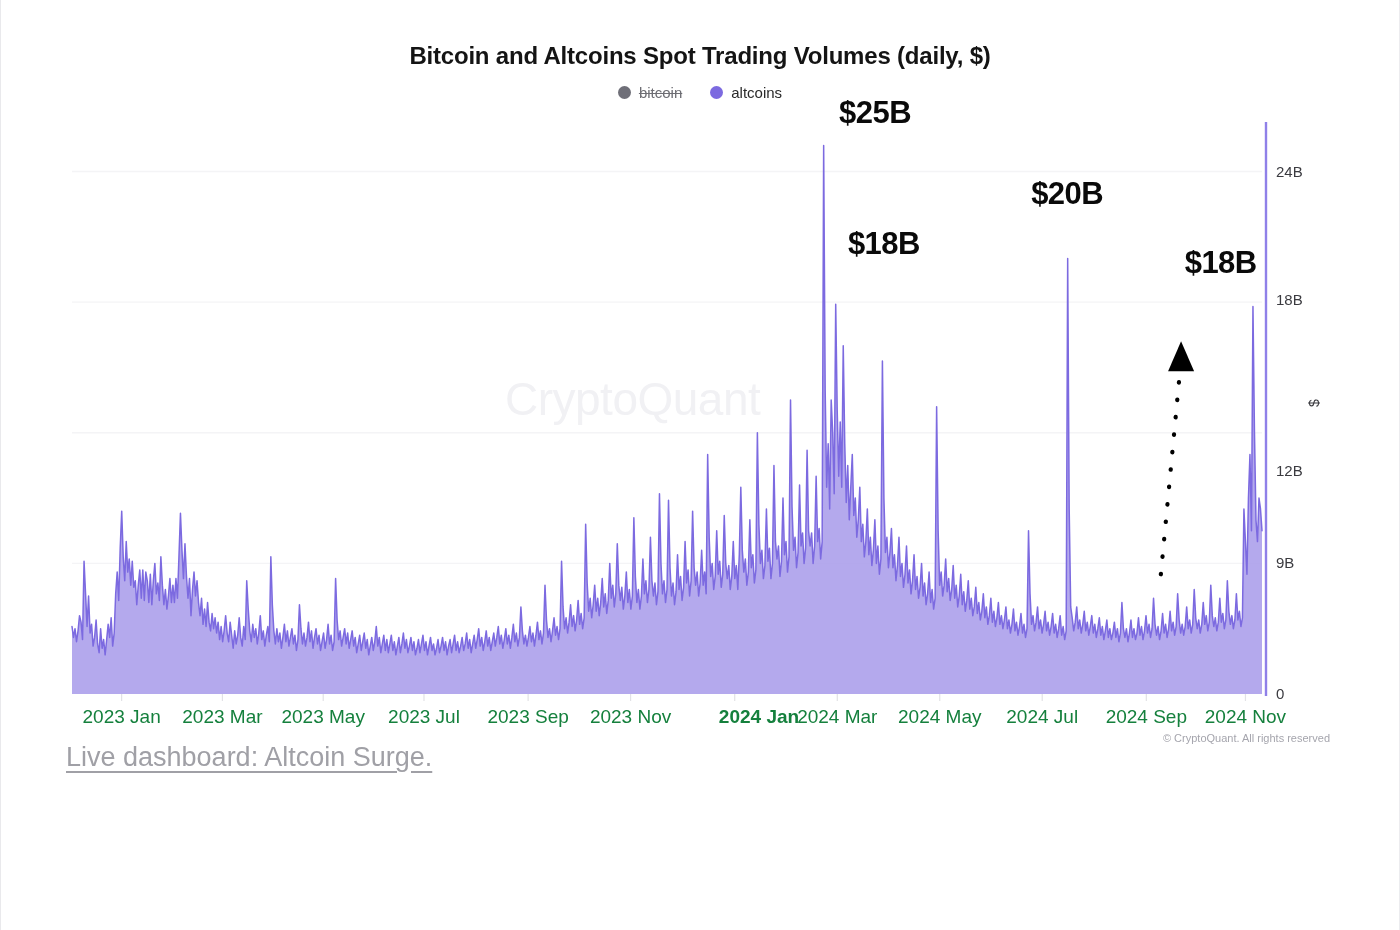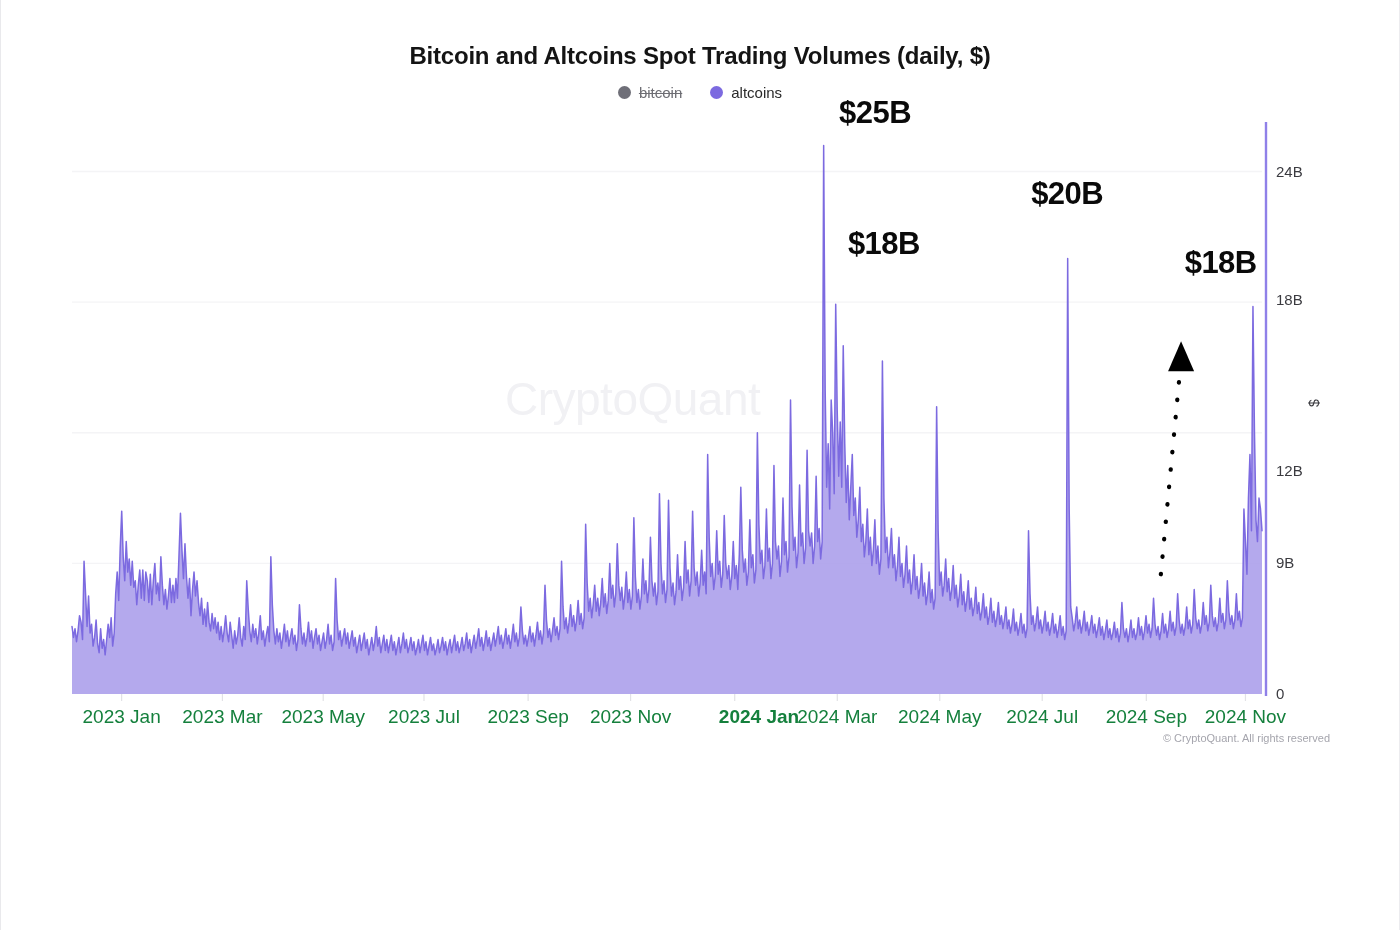--- a/index.html
+++ b/index.html
@@ -216,16 +216,17 @@
     </div>
   <div id="annotation-layer">
       <div class="annotation" style="left: 839px; top: 95.1154px;">$25B</div>
       <div class="annotation" style="left: 847.88px; top: 225.731px;">$18B</div>
       <div class="annotation" style="left: 1031.14px; top: 175.662px;">$20B</div>
       <div class="annotation" style="left: 1184.65px; top: 245.323px;">$18B</div>
     </div>
 
   <div class="yaxis-title">$</div>
 
+  <div class="dashboard-link">Live dashboard: Altcoin Surge.</div>
 
   <div class="copyright">© CryptoQuant. All rights reserved</div>
 
 </div>
 
 </body></html>

